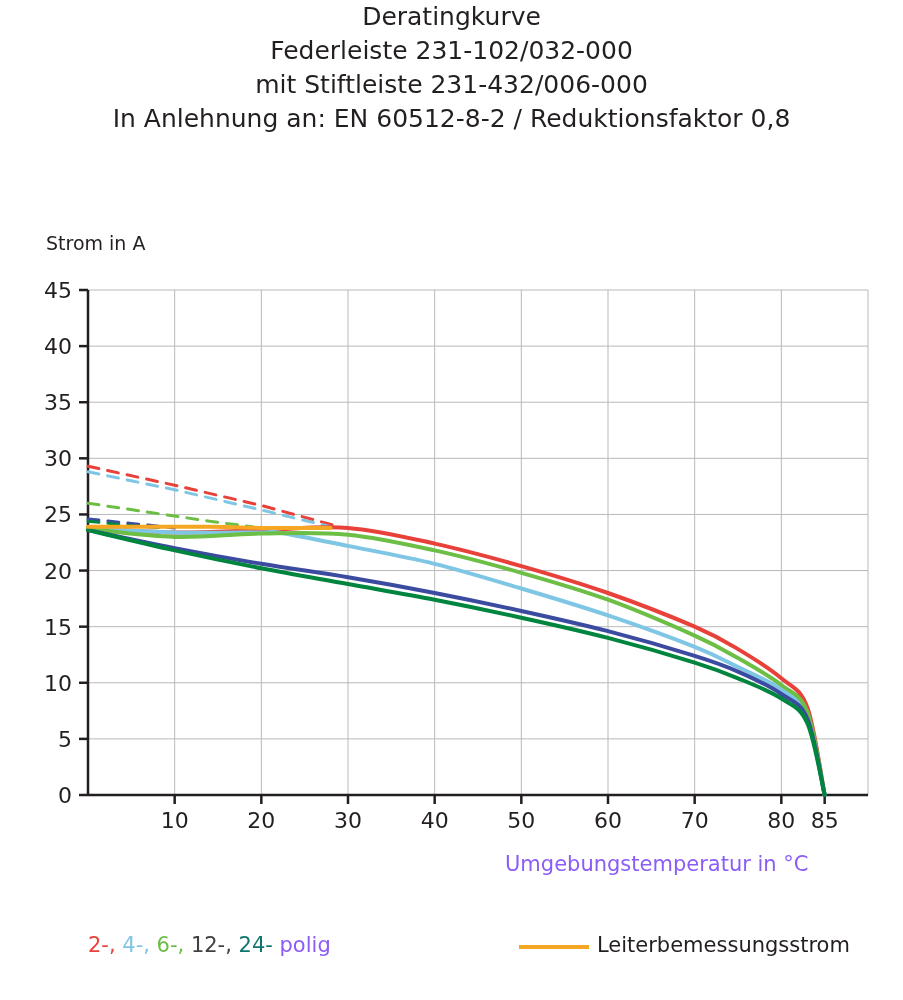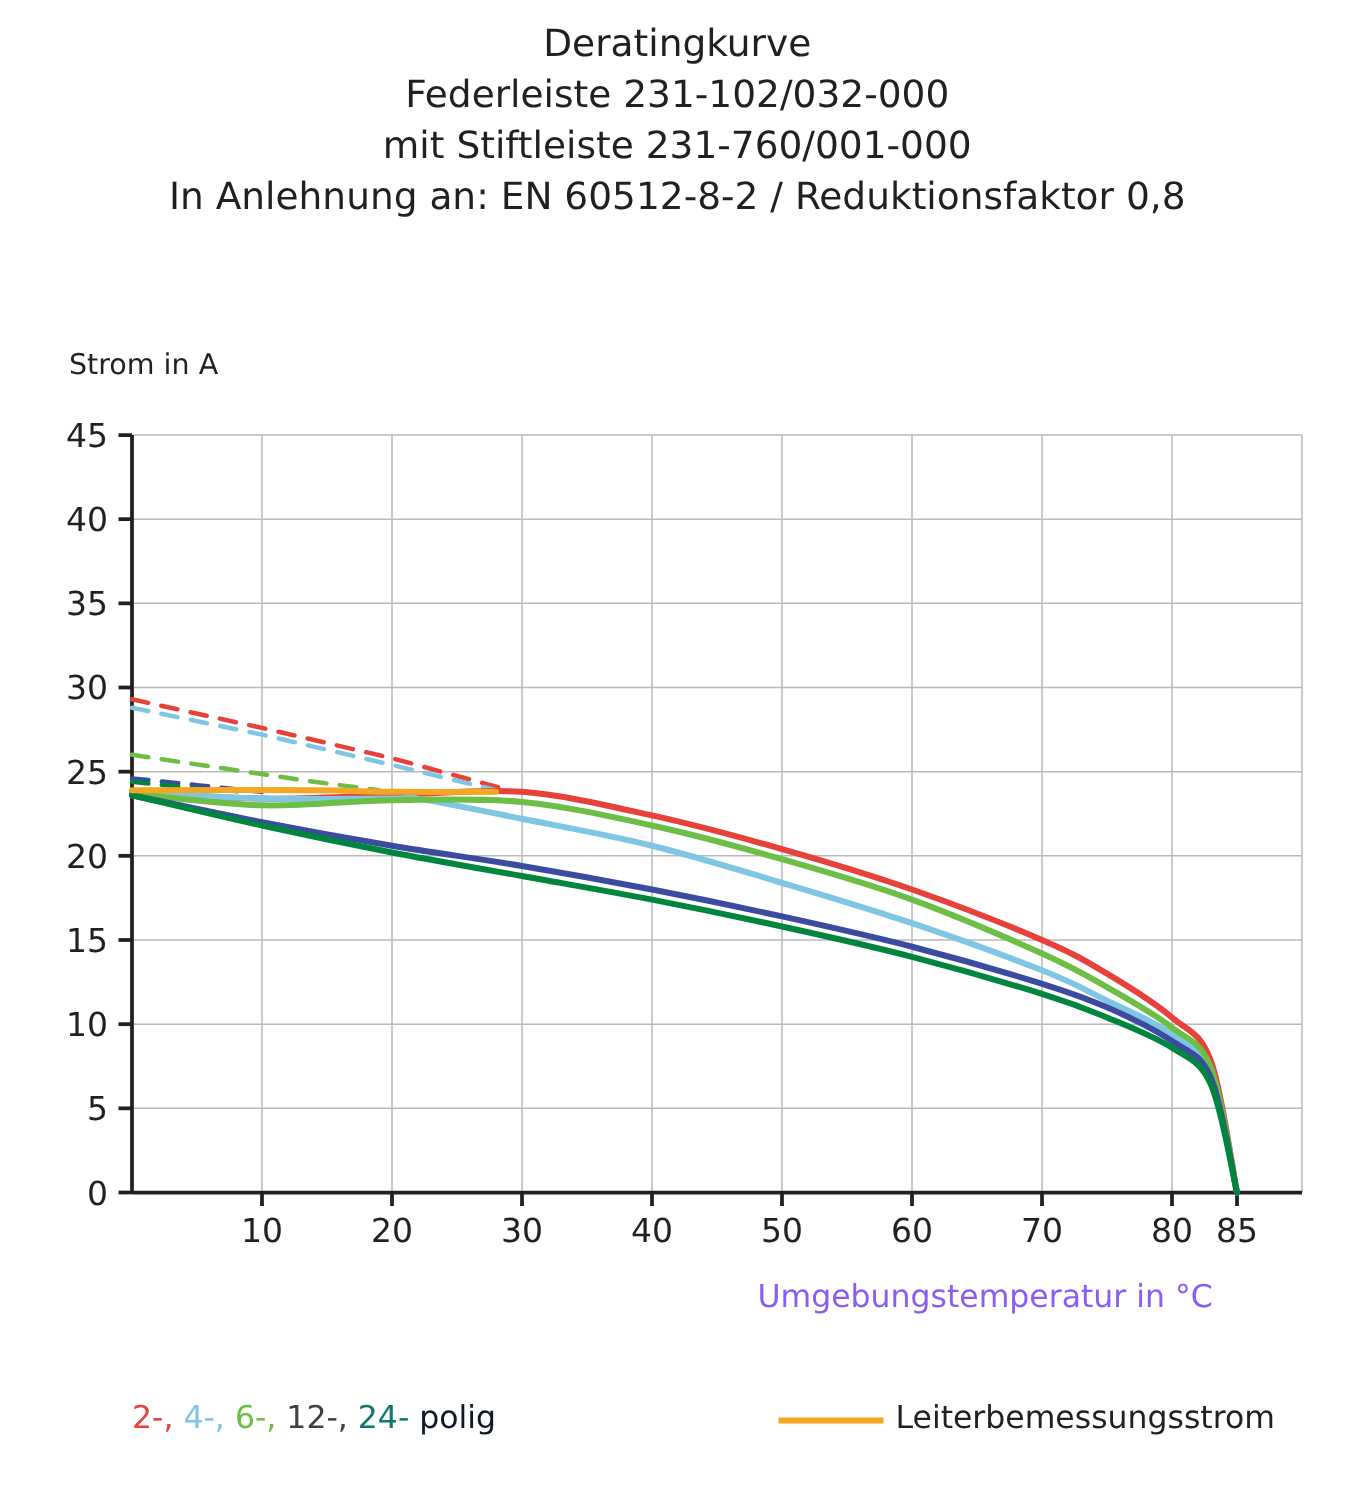--- a/index.html
+++ b/index.html
@@ -9,21 +9,21 @@
   }
   body {
     width: 903px;
     height: 1000px;
     font-family: "DejaVu Sans", sans-serif;
     color: #1a1a1a;
     position: relative;
     overflow: hidden;
   }
   .title-block {
-    padding-top: 12px;
+    padding-top: 0;
     text-align: center;
   }
   .title-line {
     font-size: 25px;
     line-height: 34px;
     color: #231f20;
     white-space: nowrap;
   }
   .title-line sup {
     font-size: 15px;
@@ -98,21 +98,21 @@
     white-space: nowrap;
     text-align: right;
   }
 </style>
 </head>
 <body>
 
 <div class="title-block">
   <div class="title-line">Deratingkurve</div>
   <div class="title-line">Federleiste 231-102/032-000</div>
-  <div class="title-line">mit Stiftleiste 231-760/001-000</div>
+  <div class="title-line">mit Stiftleiste 231-432/006-000</div>
   <div class="title-line">In Anlehnung an: EN 60512-8-2 / Reduktionsfaktor 0,8</div>
 </div>
 
 <div class="chart-area">
   <div class="y-axis-label">Strom in A</div>
   <div class="x-axis-label">Umgebungstemperatur in °C</div>
   <svg class="plot" id="plot-svg" width="903" height="620">
       <line x1="174.66666666666666" y1="68" x2="174.66666666666666" y2="573" stroke="#b9b9b9" stroke-width="1"></line>
       <line x1="261.3333333333333" y1="68" x2="261.3333333333333" y2="573" stroke="#b9b9b9" stroke-width="1"></line>
       <line x1="348" y1="68" x2="348" y2="573" stroke="#b9b9b9" stroke-width="1"></line>
@@ -179,18 +179,18 @@
       <path d="M 88.00 305.91 C 102.44 306.66, 145.78 310.03, 174.67 310.40 C 203.56 310.77, 232.44 308.90, 261.33 308.16 C 290.22 307.41, 319.11 303.67, 348.00 305.91 C 376.89 308.16, 405.78 315.26, 434.67 321.62 C 463.56 327.98, 492.44 335.84, 521.33 344.07 C 550.22 352.30, 579.11 360.90, 608.00 371.00 C 636.89 381.10, 673.00 395.31, 694.67 404.67 C 716.33 414.02, 723.56 418.51, 738.00 427.11 C 752.44 435.71, 769.78 446.56, 781.33 456.29 C 792.89 466.01, 800.11 466.01, 807.33 485.47 C 814.56 504.92, 821.78 558.41, 824.67 573.00" fill="none" stroke="#e8413a" stroke-width="4" stroke-linecap="round" stroke-linejoin="round"></path>
       <path d="M 88.00 305.91 C 102.44 306.66, 145.78 309.65, 174.67 310.40 C 203.56 311.15, 244.00 310.40, 261.33 310.40 C 278.67 310.40, 264.22 308.16, 278.67 310.40 C 293.11 312.64, 322.00 318.63, 348.00 323.87 C 374.00 329.10, 405.78 334.71, 434.67 341.82 C 463.56 348.93, 492.44 357.91, 521.33 366.51 C 550.22 375.11, 579.11 383.72, 608.00 393.44 C 636.89 403.17, 673.00 416.26, 694.67 424.87 C 716.33 433.47, 723.56 437.96, 738.00 445.07 C 752.44 452.17, 769.78 459.28, 781.33 467.51 C 792.89 475.74, 800.11 476.86, 807.33 494.44 C 814.56 512.03, 821.78 559.91, 824.67 573.00" fill="none" stroke="#7ec6e4" stroke-width="4" stroke-linecap="round" stroke-linejoin="round"></path>
       <path d="M 88.00 307.03 C 102.44 308.34, 145.78 314.14, 174.67 314.89 C 203.56 315.64, 232.44 311.90, 261.33 311.52 C 290.22 311.15, 319.11 309.84, 348.00 312.64 C 376.89 315.45, 405.78 322.00, 434.67 328.36 C 463.56 334.71, 492.44 342.57, 521.33 350.80 C 550.22 359.03, 579.11 367.26, 608.00 377.73 C 636.89 388.21, 673.00 403.92, 694.67 413.64 C 716.33 423.37, 723.56 427.86, 738.00 436.09 C 752.44 444.32, 769.78 454.04, 781.33 463.02 C 792.89 472.00, 800.11 471.63, 807.33 489.96 C 814.56 508.29, 821.78 559.16, 824.67 573.00" fill="none" stroke="#6cbe45" stroke-width="4" stroke-linecap="round" stroke-linejoin="round"></path>
       <path d="M 88.00 308.16 C 102.44 311.15, 145.78 320.50, 174.67 326.11 C 203.56 331.72, 232.44 336.96, 261.33 341.82 C 290.22 346.69, 319.11 350.43, 348.00 355.29 C 376.89 360.15, 405.78 365.39, 434.67 371.00 C 463.56 376.61, 492.44 382.60, 521.33 388.96 C 550.22 395.31, 579.11 401.67, 608.00 409.16 C 636.89 416.64, 673.00 427.11, 694.67 433.84 C 716.33 440.58, 723.56 443.20, 738.00 449.56 C 752.44 455.91, 769.78 464.14, 781.33 472.00 C 792.89 479.86, 800.11 479.86, 807.33 496.69 C 814.56 513.52, 821.78 560.28, 824.67 573.00" fill="none" stroke="#3b4ba0" stroke-width="4" stroke-linecap="round" stroke-linejoin="round"></path>
       <path d="M 88.00 308.16 C 102.44 311.52, 145.78 322.00, 174.67 328.36 C 203.56 334.71, 232.44 340.70, 261.33 346.31 C 290.22 351.92, 319.11 356.79, 348.00 362.02 C 376.89 367.26, 405.78 372.12, 434.67 377.73 C 463.56 383.34, 492.44 389.33, 521.33 395.69 C 550.22 402.05, 579.11 408.41, 608.00 415.89 C 636.89 423.37, 673.00 433.84, 694.67 440.58 C 716.33 447.31, 723.56 450.30, 738.00 456.29 C 752.44 462.27, 769.78 469.01, 781.33 476.49 C 792.89 483.97, 800.11 485.09, 807.33 501.18 C 814.56 517.26, 821.78 561.03, 824.67 573.00" fill="none" stroke="#00853f" stroke-width="4" stroke-linecap="round" stroke-linejoin="round"></path>
       <path d="M 88.00 304.79 C 108.22 304.79, 180.44 304.60, 209.33 304.79 C 238.22 304.98, 241.11 305.72, 261.33 305.91 C 281.56 306.10, 319.11 305.91, 330.67 305.91" fill="none" stroke="#f5a623" stroke-width="4" stroke-linecap="round" stroke-linejoin="round"></path>
     </svg>
 </div>
 
 <div class="legend">
-  <div class="legend-poles" id="legend-poles"><span style="color: rgb(232, 65, 58);">2-, </span><span style="color: rgb(126, 198, 228);">4-, </span><span style="color: rgb(108, 190, 69);">6-, </span><span style="color: #404040;">12-, </span><span style="color: #0f766e;">24- </span><span style="color: #0f172a;">polig</span></div>
+  <div class="legend-poles" id="legend-poles"><span style="color: rgb(232, 65, 58);">2-, </span><span style="color: rgb(126, 198, 228);">4-, </span><span style="color: rgb(108, 190, 69);">6-, </span><span style="color: #404040;">12-, </span><span style="color: #0f766e;">24- </span><span style="color: #8b5cf6;">polig</span></div>
   <div class="legend-line-wrap">
     <span class="legend-line" id="legend-line" style="background: rgb(245, 166, 35);"></span>
   </div>
   <div class="legend-current">Leiterbemessungsstrom</div>
 </div>
 
 </body></html>

